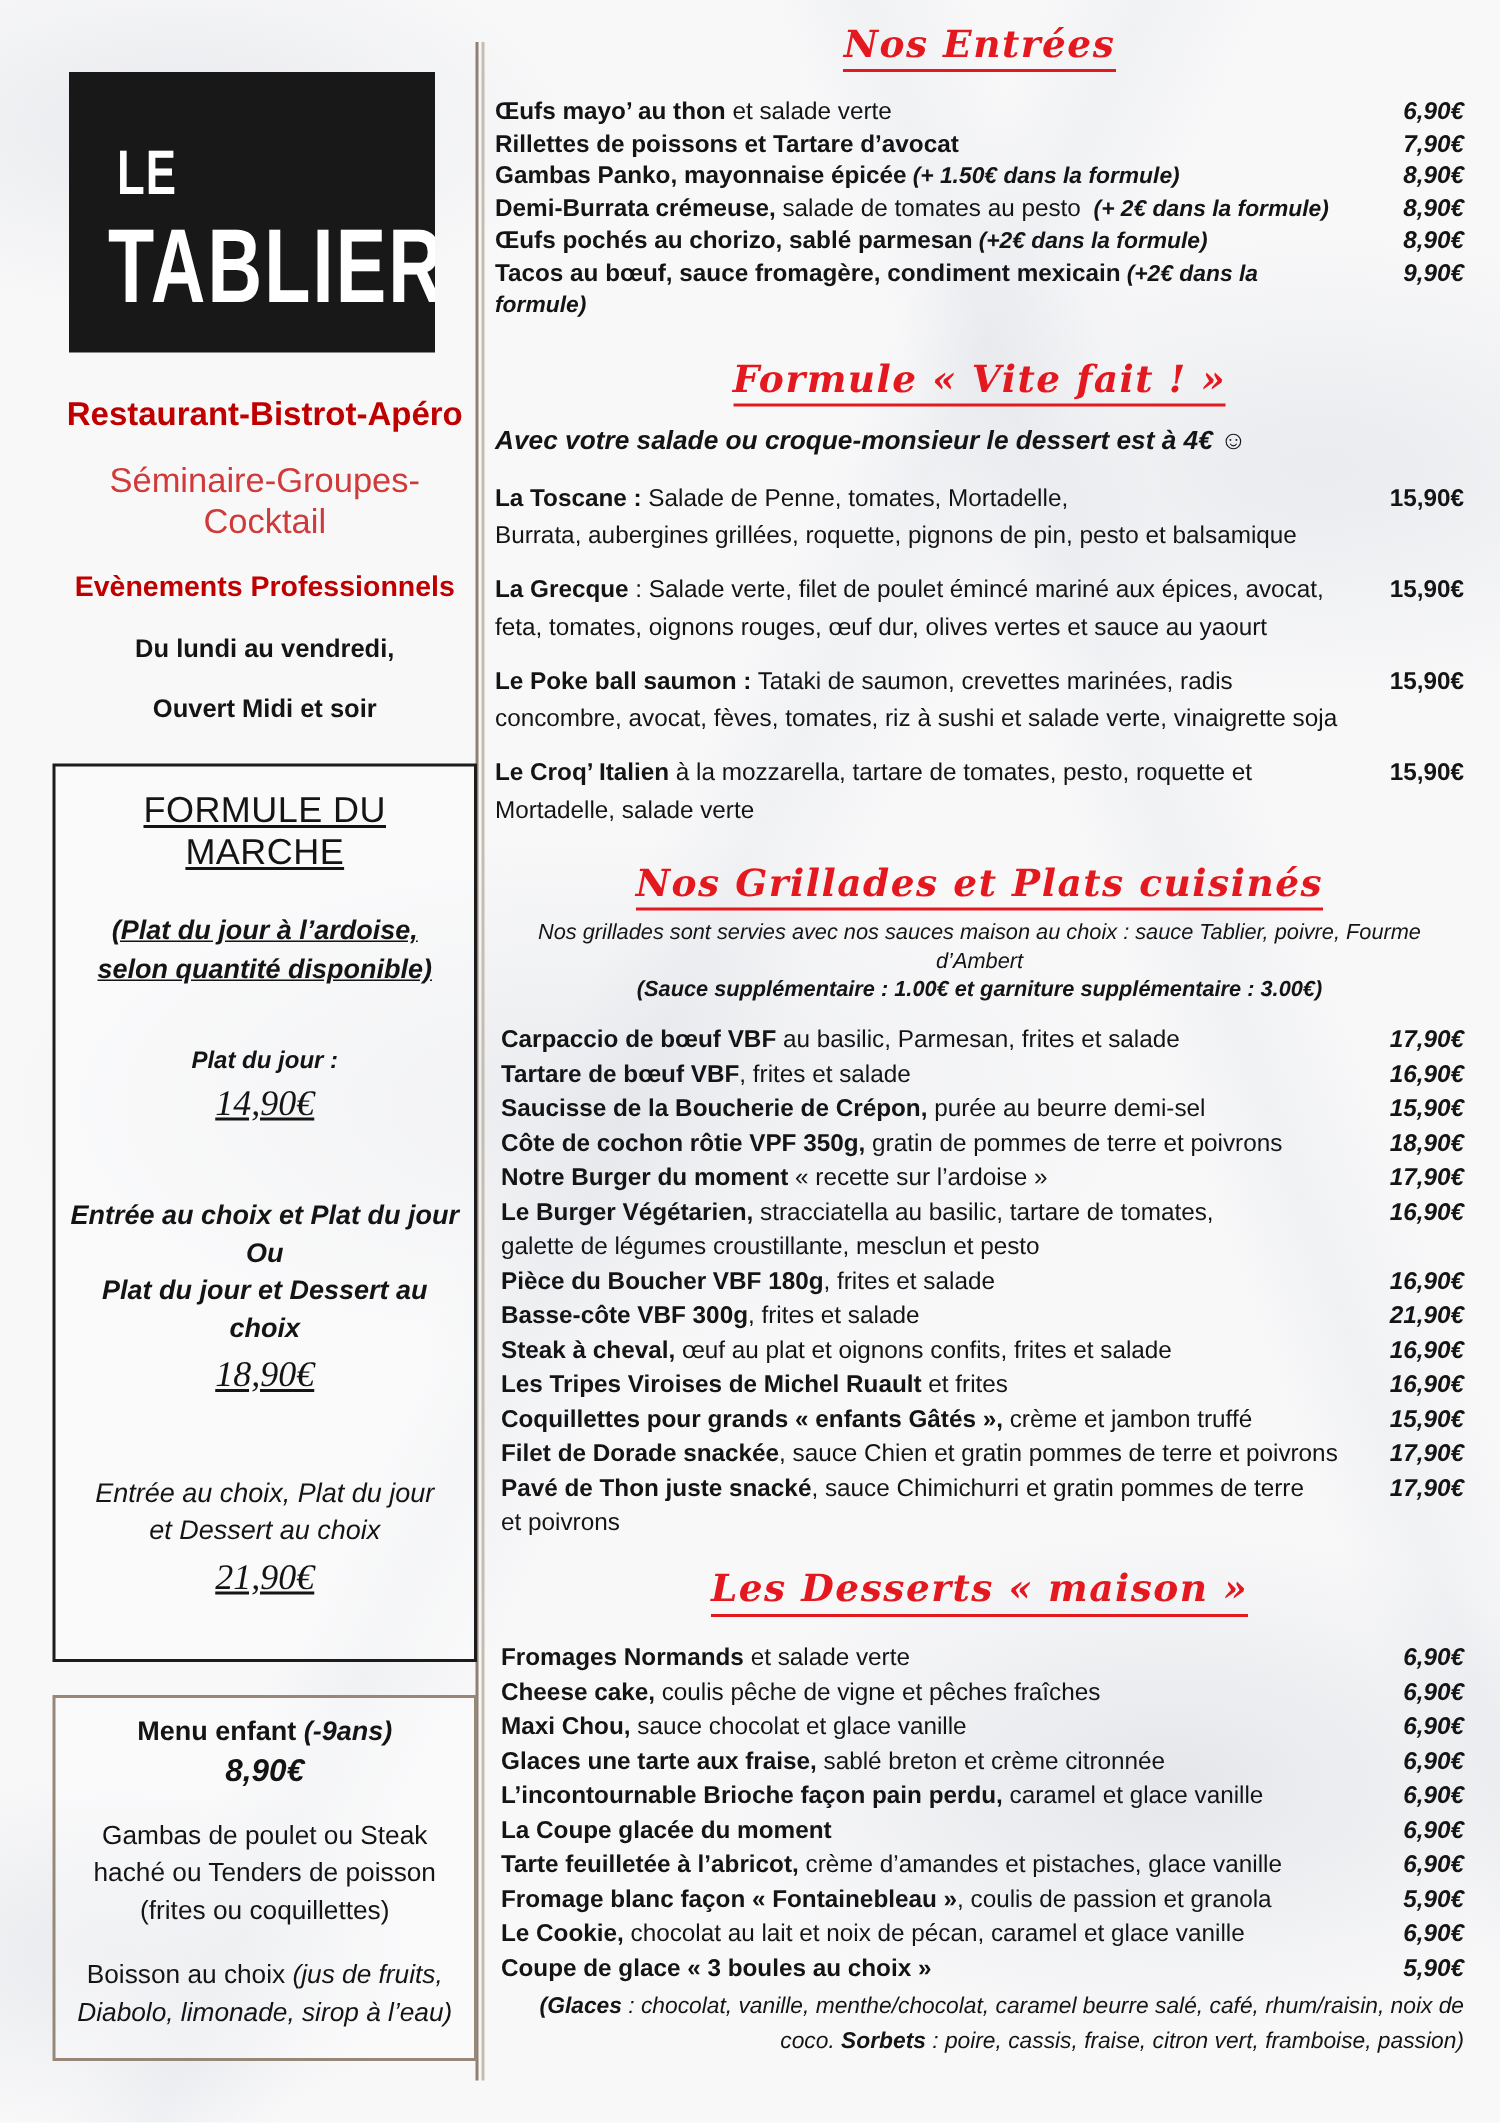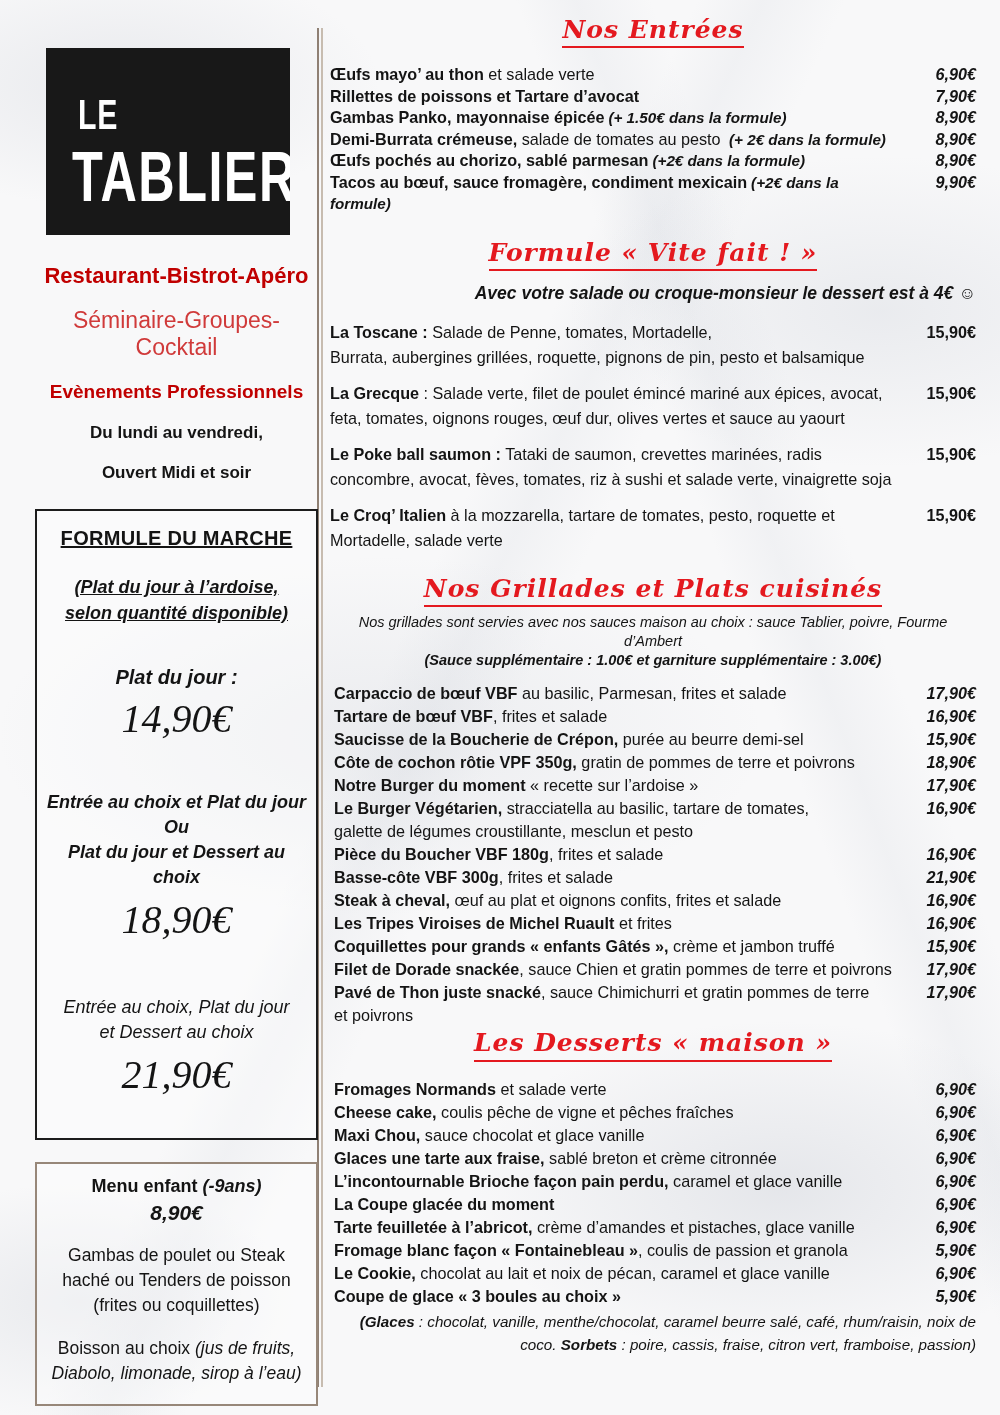--- a/index.html
+++ b/index.html
@@ -27,25 +27,25 @@
   .sidebar{position:absolute;left:35px;top:30px;width:283px;text-align:center;}
   .logo{background:#181818;width:244px;height:187px;margin:18px auto 0 11px;text-align:left;color:#fff;overflow:hidden;}
   .logo-le{font-size:42px;font-weight:600;line-height:1;margin:46px 0 0 32px;transform:scaleX(.72);transform-origin:left;letter-spacing:1px;}
   .logo-tablier{font-size:70px;font-weight:600;line-height:1;margin:6px 0 0 26px;transform:scaleX(.72);transform-origin:left;letter-spacing:2px;}
   .tag1{color:#c00000;font-weight:bold;font-size:22px;margin-top:28px;}
   .tag2{color:#d03a3a;font-size:23px;margin-top:18px;}
   .tag3{color:#c00000;font-weight:bold;font-size:19px;margin-top:20px;}
   .hours{font-weight:bold;font-size:17px;margin-top:20px;}
 
   .formule-box{border:2px solid #1c1c1c;background:rgba(255,255,255,.35);margin-top:26px;padding:16px 6px 40px 6px;}
-  .fb-title{font-weight:bold;font-size:20px;text-decoration:underline;letter-spacing:.3px;}
+  .fb-title{font-weight:normal;font-size:24px;text-decoration:underline;letter-spacing:.3px;}
   .fb-note{font-weight:bold;font-style:italic;font-size:18px;line-height:26px;margin-top:24px;}
   .fb-note span{text-decoration:underline;}
-  .fb-plat{font-weight:bold;font-style:italic;font-size:20px;margin-top:40px;}
-  .fb-price{font-family:"Liberation Serif",serif;font-style:italic;font-size:40px;margin-top:6px;}
+  .fb-plat{font-weight:bold;font-style:italic;font-size:16px;margin-top:40px;}
+  .fb-price{font-family:"Liberation Serif",serif;font-style:italic;font-size:24px;margin-top:6px;text-decoration:underline;}
   .fb-combo{font-weight:bold;font-style:italic;font-size:18px;line-height:25px;margin-top:48px;}
   .fb-combo2{font-weight:normal;font-style:italic;font-size:18px;line-height:25px;margin-top:52px;}
 
   .kids-box{border:2px solid #978779;background:rgba(255,255,255,.35);margin-top:22px;padding:12px 8px 18px 8px;}
   .kb-title{font-weight:bold;font-size:18px;}
   .kb-title .it{font-style:italic;}
   .kb-price{font-weight:bold;font-style:italic;font-size:21px;margin-top:4px;}
   .kb-p{font-size:17.5px;line-height:25px;margin-top:18px;}
   .kb-p .it{font-style:italic;}
 
@@ -58,24 +58,24 @@
     font-size:25px;letter-spacing:1px;
     border-bottom:2px solid #e4191f;padding-bottom:1px;line-height:1.25;
   }
   .menu-section{margin-bottom:0;}
   .sec-entrees{margin-top:2px;}
   .sec-entrees .title-wrap{margin-bottom:16px;}
   .sec-formule{margin-top:22px;}
   .sec-formule .title-wrap{margin-bottom:12px;}
   .sec-grillades{margin-top:20px;}
   .sec-grillades .title-wrap{margin-bottom:6px;}
-  .sec-desserts{margin-top:0;}
+  .sec-desserts{margin-top:16px;}
   .sec-desserts .title-wrap{margin-bottom:16px;}
 
-  .sec-note{font-weight:bold;font-style:italic;text-align:right;font-size:17.5px;margin-bottom:16px;}
+  .sec-note{font-weight:bold;font-style:italic;text-align:left;font-size:17.5px;margin-bottom:16px;}
   .sec-sub1{font-style:italic;text-align:center;font-size:14.5px;line-height:19px;}
   .sec-sub2{font-style:italic;font-weight:bold;text-align:center;font-size:14.5px;line-height:19px;margin-bottom:12px;}
 
   .item{position:relative;padding-right:80px;font-size:16.2px;line-height:21.5px;}
   .sec-grillades .item, .sec-desserts .item{line-height:23px;padding-left:4px;}
   .sec-formule .item{line-height:25px;margin-bottom:11px;}
   .i-name{font-weight:bold;}
   .i-note{font-weight:bold;font-style:italic;font-size:.94em;margin-left:4px;}
   .item-price{position:absolute;right:0;top:0;font-weight:bold;font-style:italic;white-space:nowrap;}
   .sec-formule .item-price{font-style:normal;}

